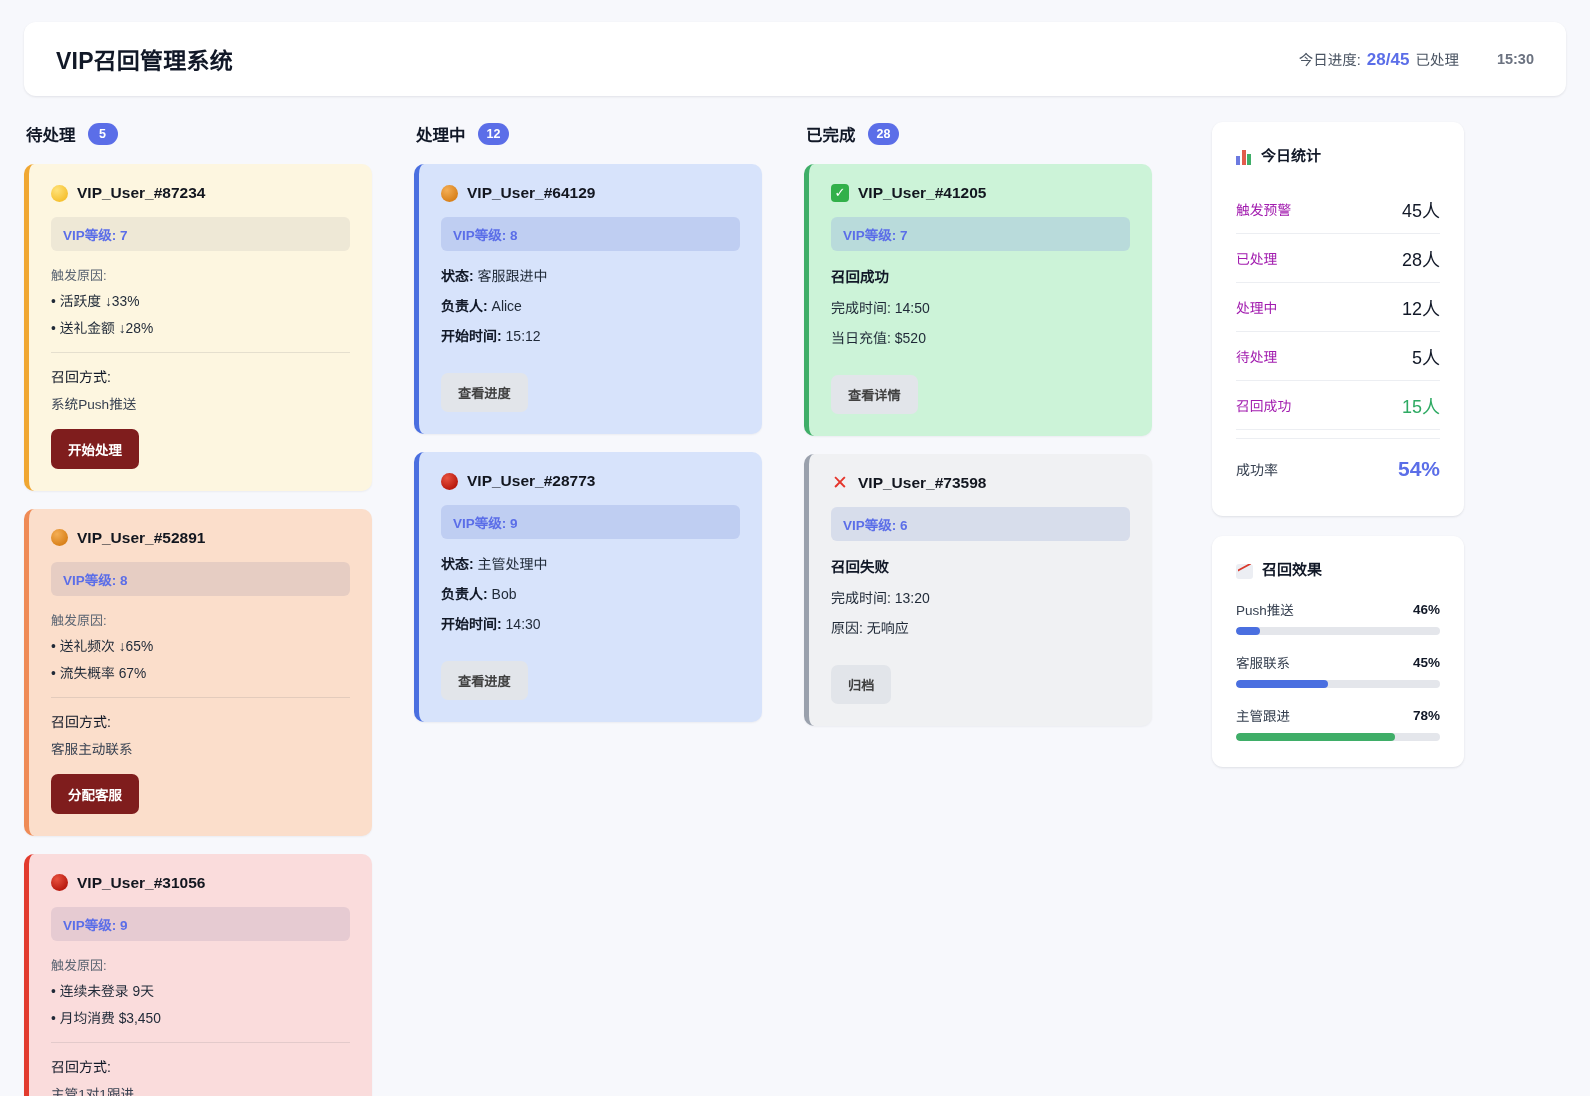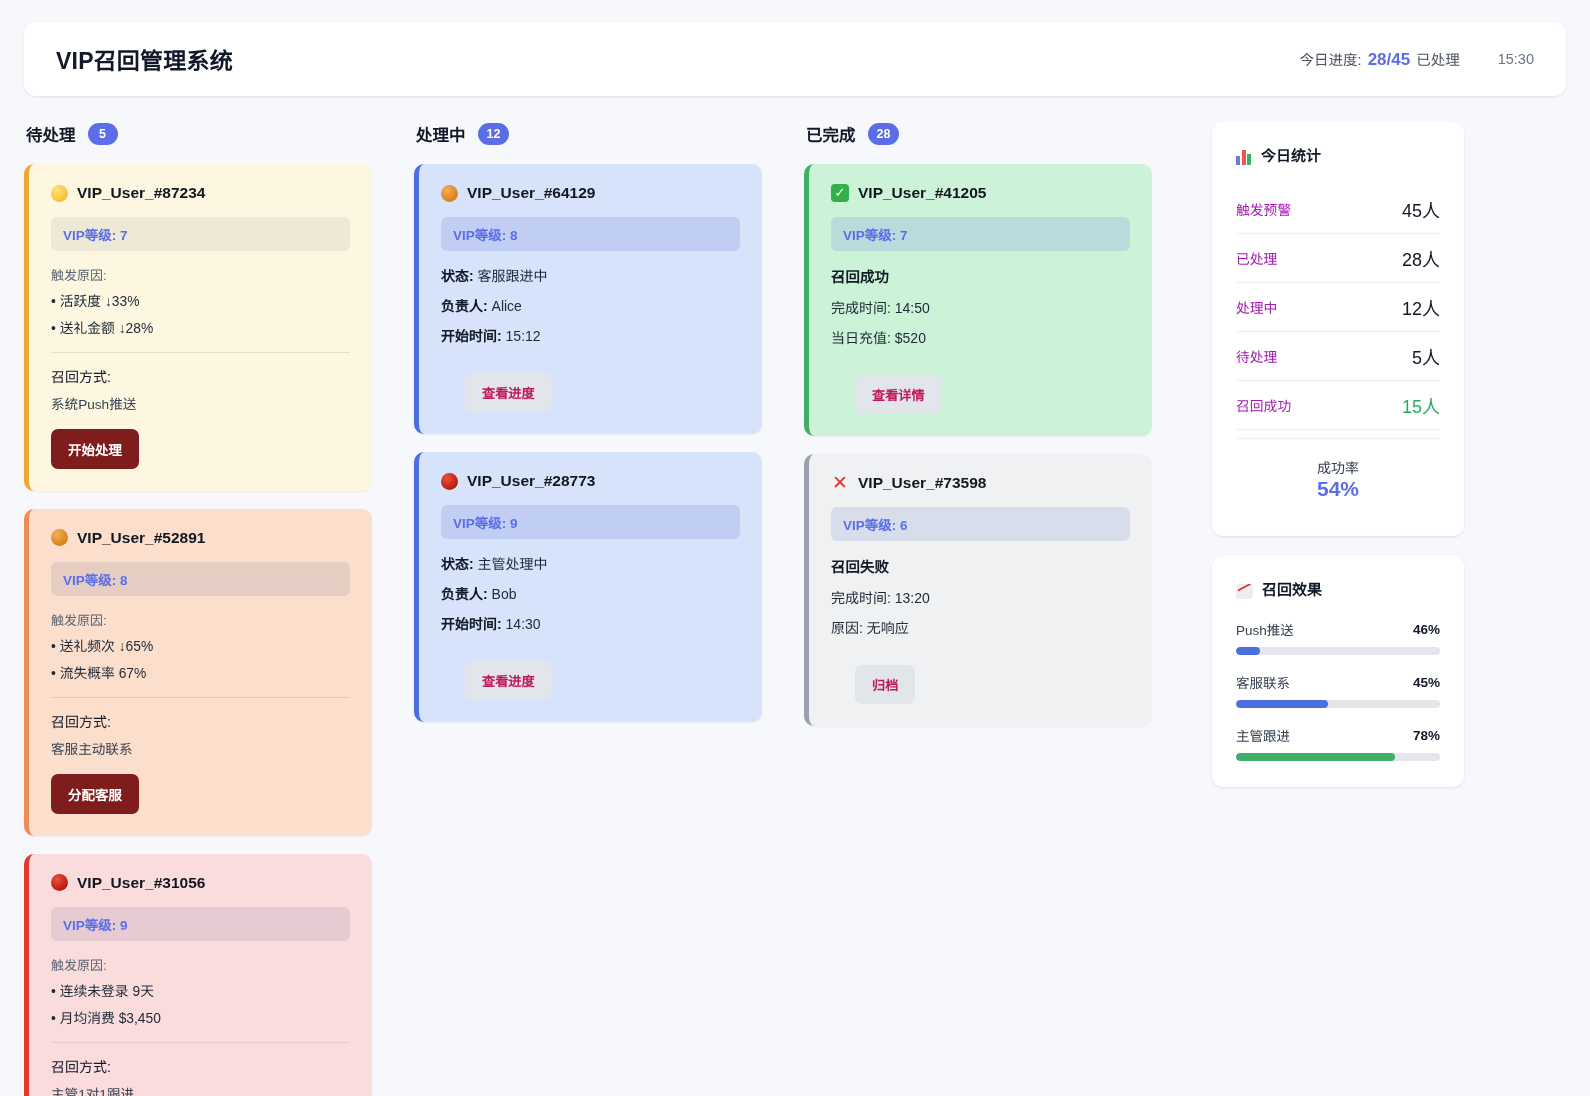--- a/index.html
+++ b/index.html
@@ -49,20 +49,21 @@
   }
   .progress-text .big {
     color: #5b6ee8;
     font-weight: bold;
     font-size: 17px;
     padding: 0 2px;
   }
   .clock {
     font-size: 14.5px;
     color: #6b7280;
+    font-weight: bold;
   }
 
   
   .board {
     display: flex;
     gap: 0;
     margin-top: 26px;
     align-items: flex-start;
   }
   .column {
@@ -222,25 +223,24 @@
   }
   .btn-primary {
     background: #7f1d1d;
     color: #ffffff;
     font-size: 13.5px;
     font-weight: bold;
     padding: 10px 17px;
   }
   .btn-secondary {
     background: #e2e5ea;
-    color: #be185d;
+    color: #404040;
     font-size: 13.2px;
     font-weight: bold;
     padding: 10px 17px;
-    margin-left: 24px;
   }
 
   
   .sidebar {
     width: 252px;
     margin-left: 18px;
   }
   .panel {
     background: #ffffff;
     border-radius: 11px;
@@ -286,21 +286,21 @@
     transform: skewY(-28deg);
   }
 
   .stat-row {
     display: flex;
     align-items: center;
     justify-content: space-between;
     padding: 11px 0;
     border-bottom: 1px solid #eceef2;
   }
-  .stat-row:last-of-type { border-bottom: none; flex-direction: column; }
+  .stat-row:last-of-type { border-bottom: none; }
   .stat-label { font-size: 13.8px; color: #a21caf; }
   .stat-value { font-size: 18px; font-weight: normal; color: #111827; }
   .stat-value.green { color: #2eaa63; }
 
   .stat-divider {
     height: 1px;
     background: #eceef2;
     margin: 8px 0 4px 0;
   }
   .stat-row.total { padding-top: 14px; }

